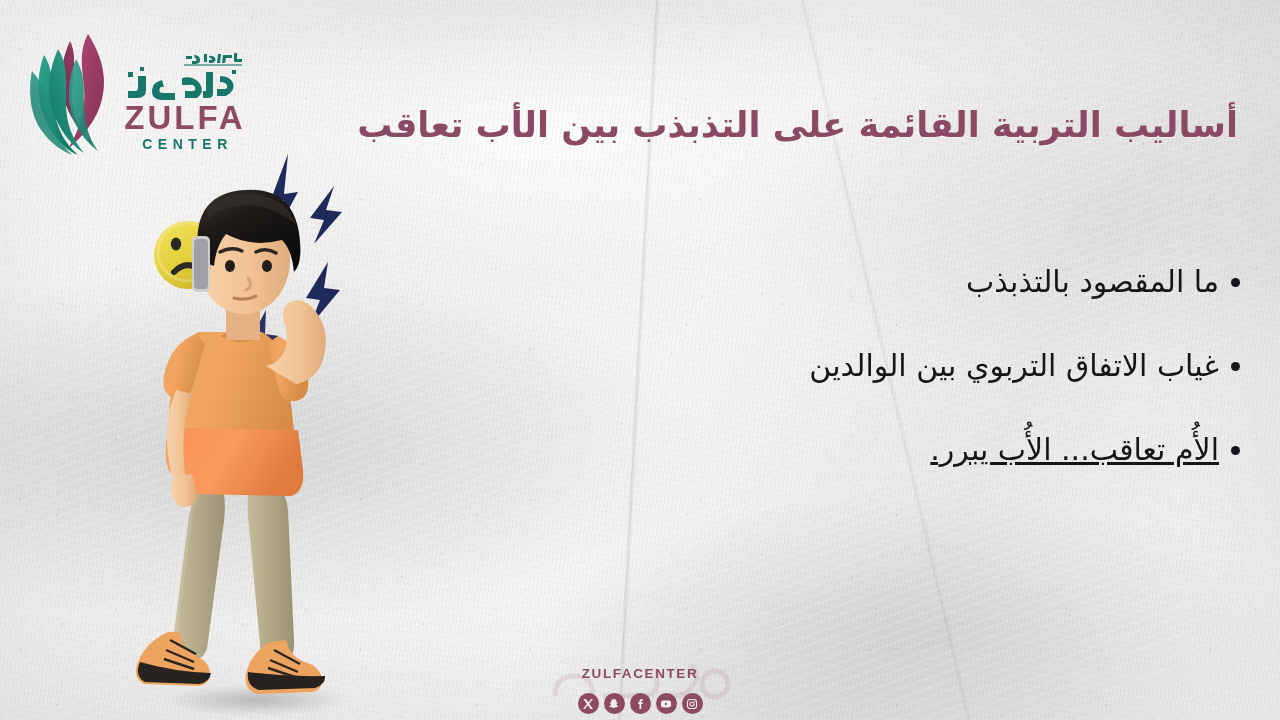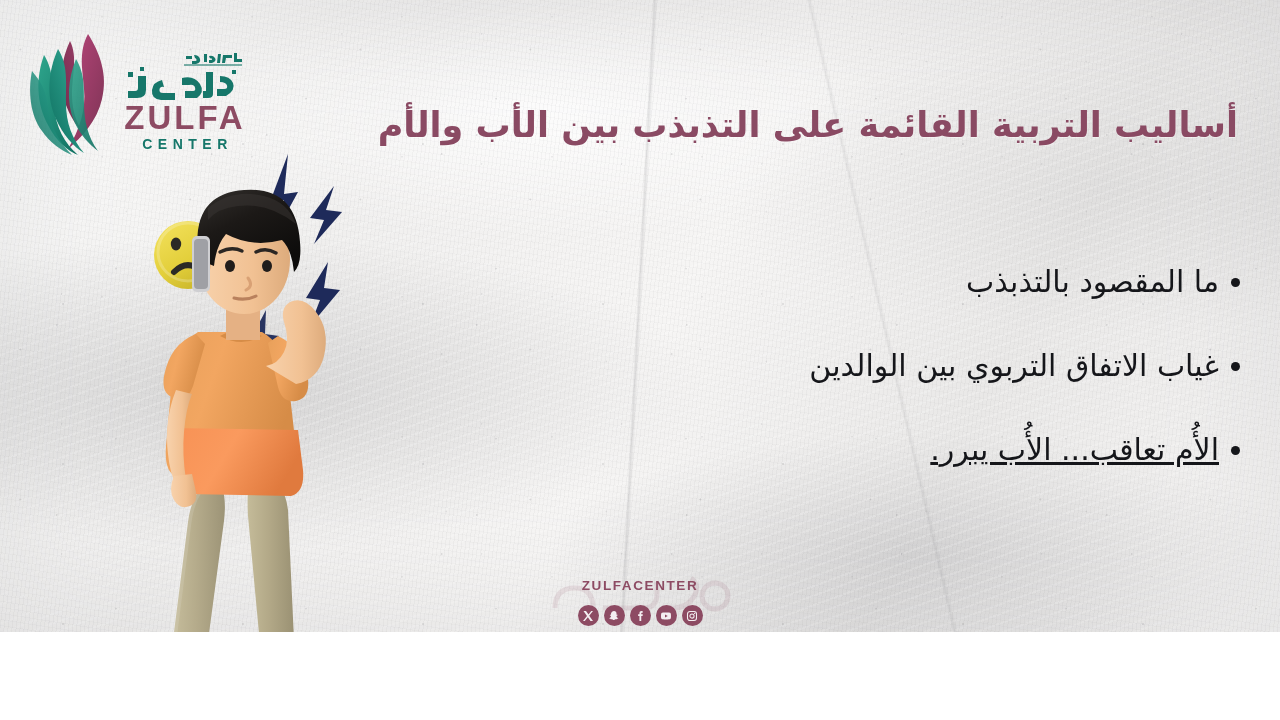--- a/index.html
+++ b/index.html
@@ -6,21 +6,21 @@
   * { margin:0; padding:0; box-sizing:border-box; }
 
   html, body {
     width:1280px; height:720px;
     overflow:hidden;
     font-family:"DejaVu Sans", sans-serif;
   }
 
   #slide {
     position:relative;
-    width:1280px; height:632px;
+    width:1280px; height:720px;
     background-color:#f3f2f0;
     overflow:hidden;
   }
 
   
   .tex {
     position:absolute; inset:0;
     pointer-events:none;
   }
   .tex-a {
@@ -211,21 +211,21 @@
           <path d="M42 30 q-9 2-10 10 q-1 9 9 10 h14 v-7 h-12 q-4 0-3.5-3.5T44 37 z"></path>
           <path d="M18 26 h8 v14 q0 8-9 8 h-9 v-7 h7 q3 0 3-3 z"></path>
           <path d="M8 22 h5 v5 h-5 z M20 17 h4 v4 h-4 z"></path>
         </g>
       </svg>
       <div class="logo-zulfa">ZULFA</div>
       <div class="logo-center">CENTER</div>
     </div>
   </div>
 
-  <div id="title">أساليب التربية القائمة على التذبذب بين الأب والأم</div>
+  <div id="title">أساليب التربية القائمة على التذبذب بين الأب تعاقب</div>
 
   <div id="bullets">
     <div class="bullet">
       <span class="dot"></span>
       <span class="btxt">ما المقصود بالتذبذب</span>
     </div>
     <div class="bullet">
       <span class="dot"></span>
       <span class="btxt">غياب الاتفاق التربوي بين الوالدين</span>
     </div>

